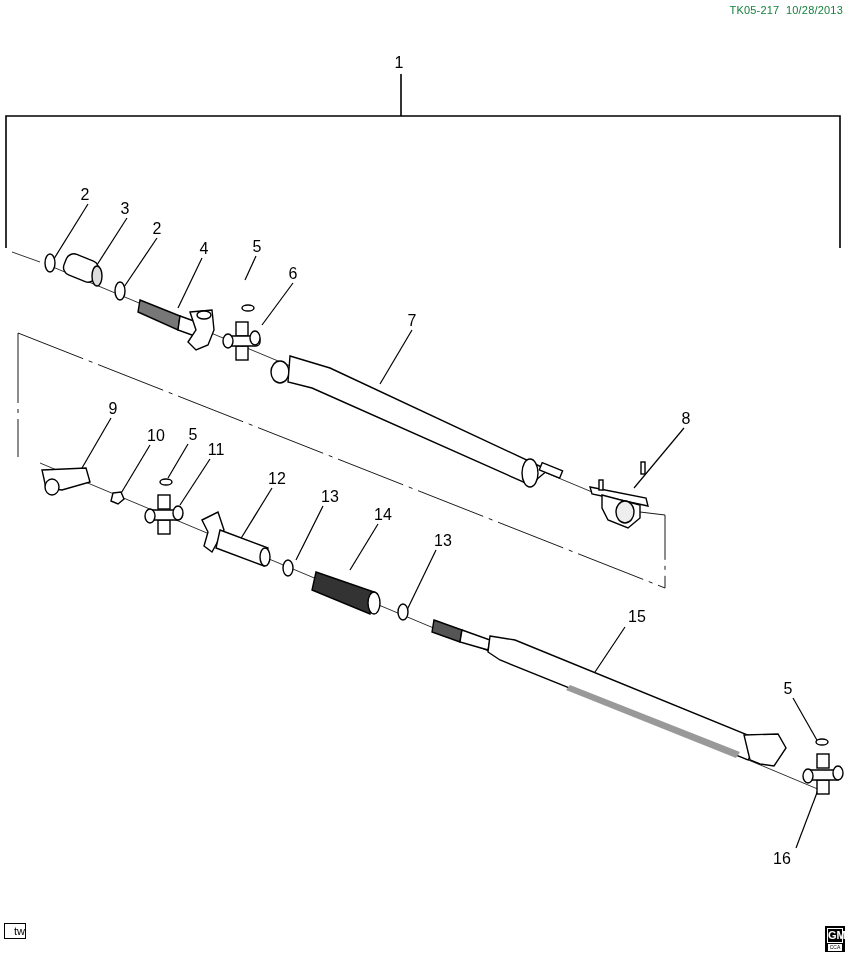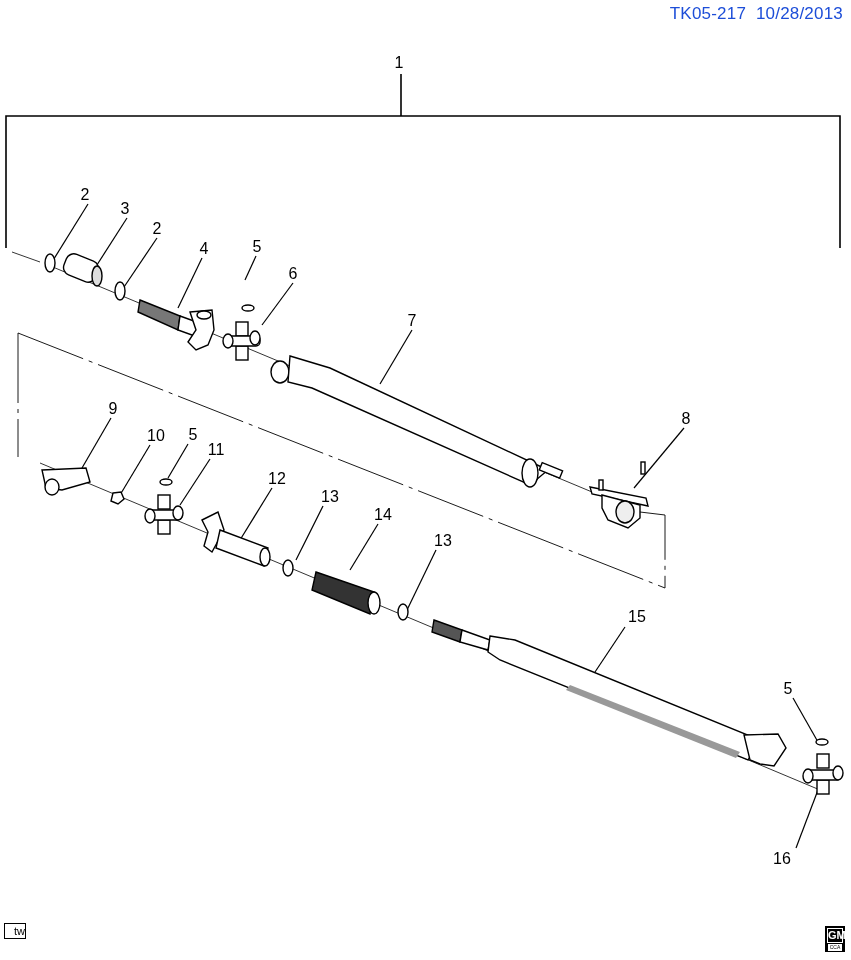--- a/index.html
+++ b/index.html
@@ -1,18 +1,18 @@
 <!DOCTYPE html>
 <html><head>
 <meta charset="utf-8">
 <style>
   html,body{margin:0;padding:0;background:#fff;}
   body{width:851px;height:960px;position:relative;overflow:hidden;font-family:"Liberation Sans",sans-serif;}
   #diagram{position:absolute;left:0;top:0;width:851px;height:960px;}
-  .header-id{position:absolute;top:4px;right:8px;font-size:17px;color:#1d4ed8;letter-spacing:0.2px;white-space:pre;}
+  .header-id{position:absolute;top:4px;right:8px;font-size:11px;color:#15803d;letter-spacing:0.2px;white-space:pre;}
   .tw-badge{position:absolute;left:4px;top:923px;width:22px;height:16px;border:1.5px solid #000;font-size:11px;line-height:15px;text-align:right;box-sizing:border-box;}
   .gm-logo{position:absolute;left:825px;top:926px;width:20px;height:26px;background:#000;color:#fff;box-sizing:border-box;border:1.5px solid #000;}
   .gm-logo .gm{display:block;font-size:11px;font-weight:bold;text-align:left;line-height:13px;border:1px solid #fff;margin:1px 1px 0 1px;}
   .gm-logo .cca{display:block;font-size:5px;text-align:center;line-height:7px;background:#fff;color:#000;margin:1px 2px;}
   svg text{font-family:"Liberation Sans",sans-serif;font-size:16px;fill:#000;}
 </style>
 </head>
 <body>
 
 <div class="header-id"><span>TK05-217</span>  <span>10/28/2013</span></div>

